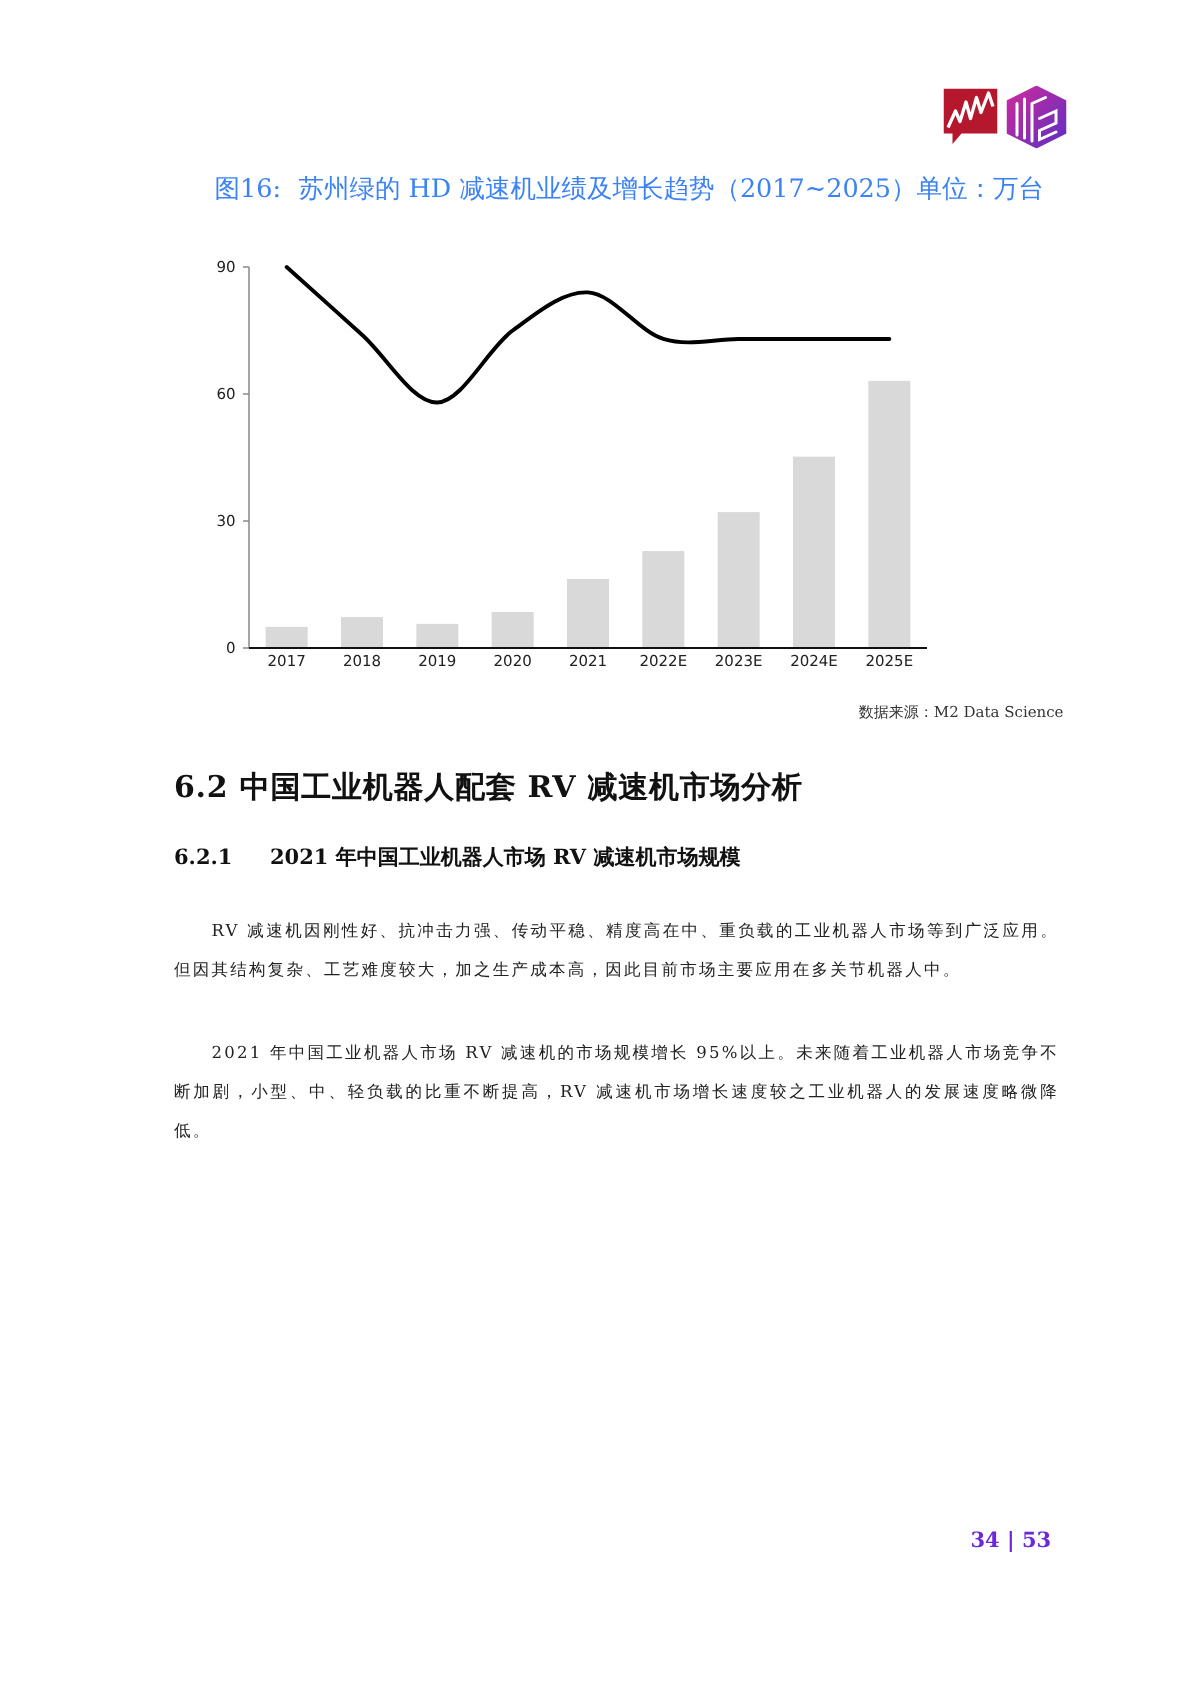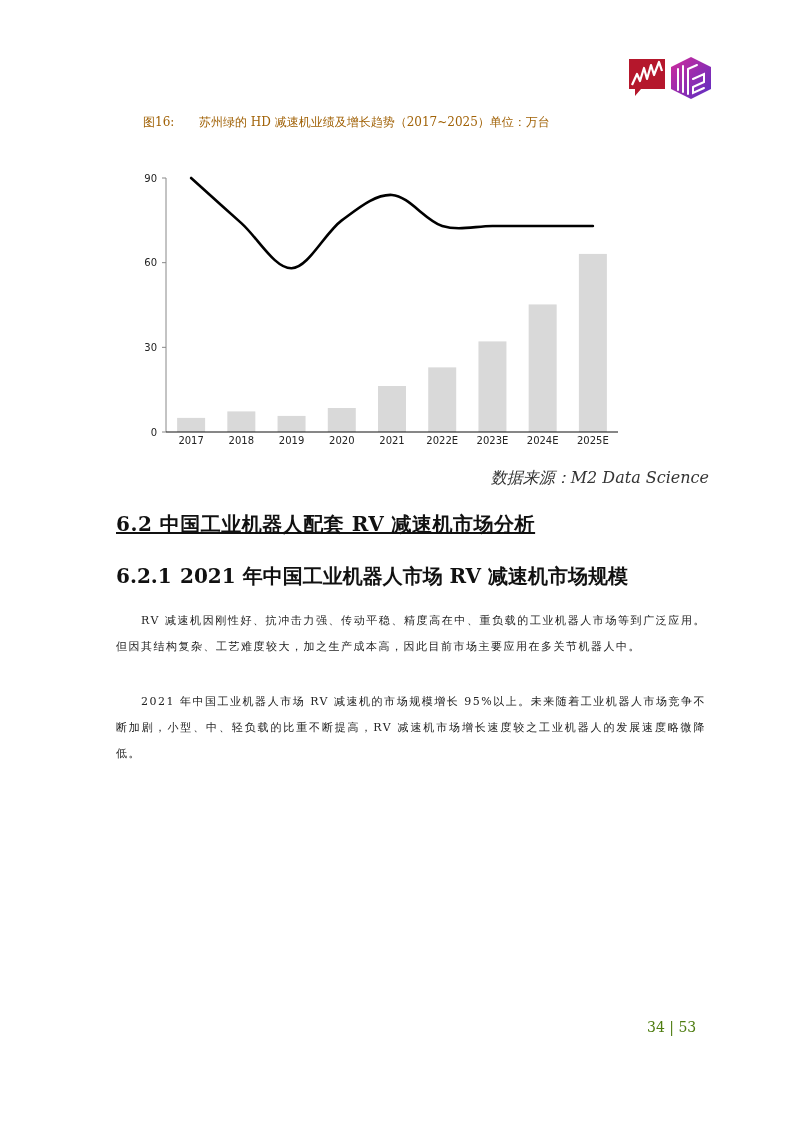--- a/index.html
+++ b/index.html
@@ -1,31 +1,31 @@
 <!DOCTYPE html>
 <html><head>
 <meta charset="utf-8">
 <style>
   html, body { margin: 0; padding: 0; background: #ffffff; }
   body { width: 793px; height: 1122px; position: relative; overflow: hidden;
          font-family: "DejaVu Serif", "Liberation Serif", serif; color: #1a1a1a; }
   .logo-a { position: absolute; left: 629px; top: 59px; width: 36px; height: 37px; }
   .logo-b { position: absolute; left: 671px; top: 57px; width: 40px; height: 42px; }
-  .fig-caption { position: absolute; left: 143px; top: 114px; font-size: 12px; color: #a16207; white-space: nowrap; }
+  .fig-caption { position: absolute; left: 143px; top: 114px; font-size: 17px; color: #3b82f6; white-space: nowrap; }
   .fig-caption .num { display: inline-block; width: 56px; }
   .chart { position: absolute; left: 0; top: 0; width: 793px; height: 470px; }
   .chart text { font-family: "DejaVu Sans", "Liberation Sans", sans-serif; font-size: 10px; fill: #222; }
-  .source { position: absolute; right: 84px; top: 468px; font-size: 16px; font-style: italic; color: #333; white-space: nowrap; }
-  .h2 { position: absolute; left: 116px; top: 511px; font-size: 20px; font-weight: bold; color: #111; white-space: nowrap; letter-spacing: 0.5px; text-decoration: underline; }
-  .h3 { position: absolute; left: 116px; top: 563px; font-size: 20px; font-weight: bold; color: #111; white-space: nowrap; }
+  .source { position: absolute; right: 84px; top: 468px; font-size: 10px; color: #333; white-space: nowrap; }
+  .h2 { position: absolute; left: 116px; top: 511px; font-size: 20px; font-weight: bold; color: #111; white-space: nowrap; letter-spacing: 0.5px; }
+  .h3 { position: absolute; left: 116px; top: 563px; font-size: 14px; font-weight: bold; color: #111; white-space: nowrap; }
   .h3 .num { display: inline-block; width: 64px; }
   .para { position: absolute; left: 116px; width: 590px; font-size: 11px; line-height: 26px; color: #222; text-indent: 25px; text-align: justify; letter-spacing: 1.5px; }
   .p1 { top: 608px; }
   .p2 { top: 689px; }
-  .page-num { position: absolute; left: 647px; top: 1019px; font-size: 14px; color: #4d7c0f; white-space: nowrap; }
+  .page-num { position: absolute; left: 647px; top: 1019px; font-size: 14px; color: #6d28d9; white-space: nowrap; font-weight: bold; }
 </style>
 </head>
 <body>
 
 <svg class="logo-a" viewBox="0 0 36 37">
   <path d="M0 0 H36 V30 H12 L6 37 V30 H0 Z" fill="#b5172c"></path>
   <polyline points="3,26 8,15 11,22 15,9 18,20 22,6 25,16 30,3 33,12" fill="none" stroke="#ffffff" stroke-width="2.2" stroke-linejoin="round"></polyline>
 </svg>
 <svg class="logo-b" viewBox="0 0 40 42">
   <defs>

